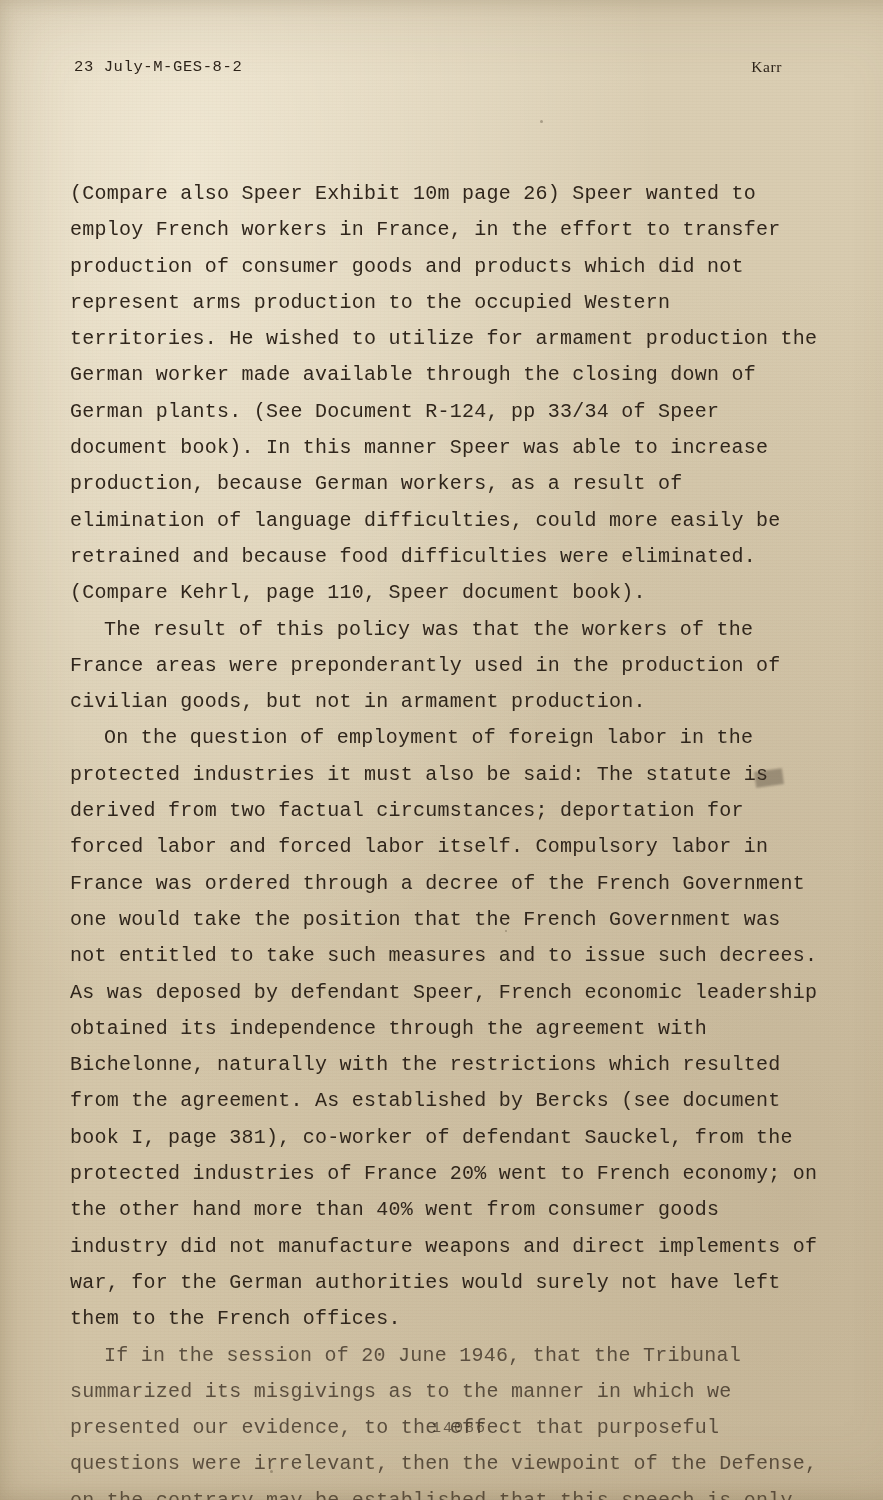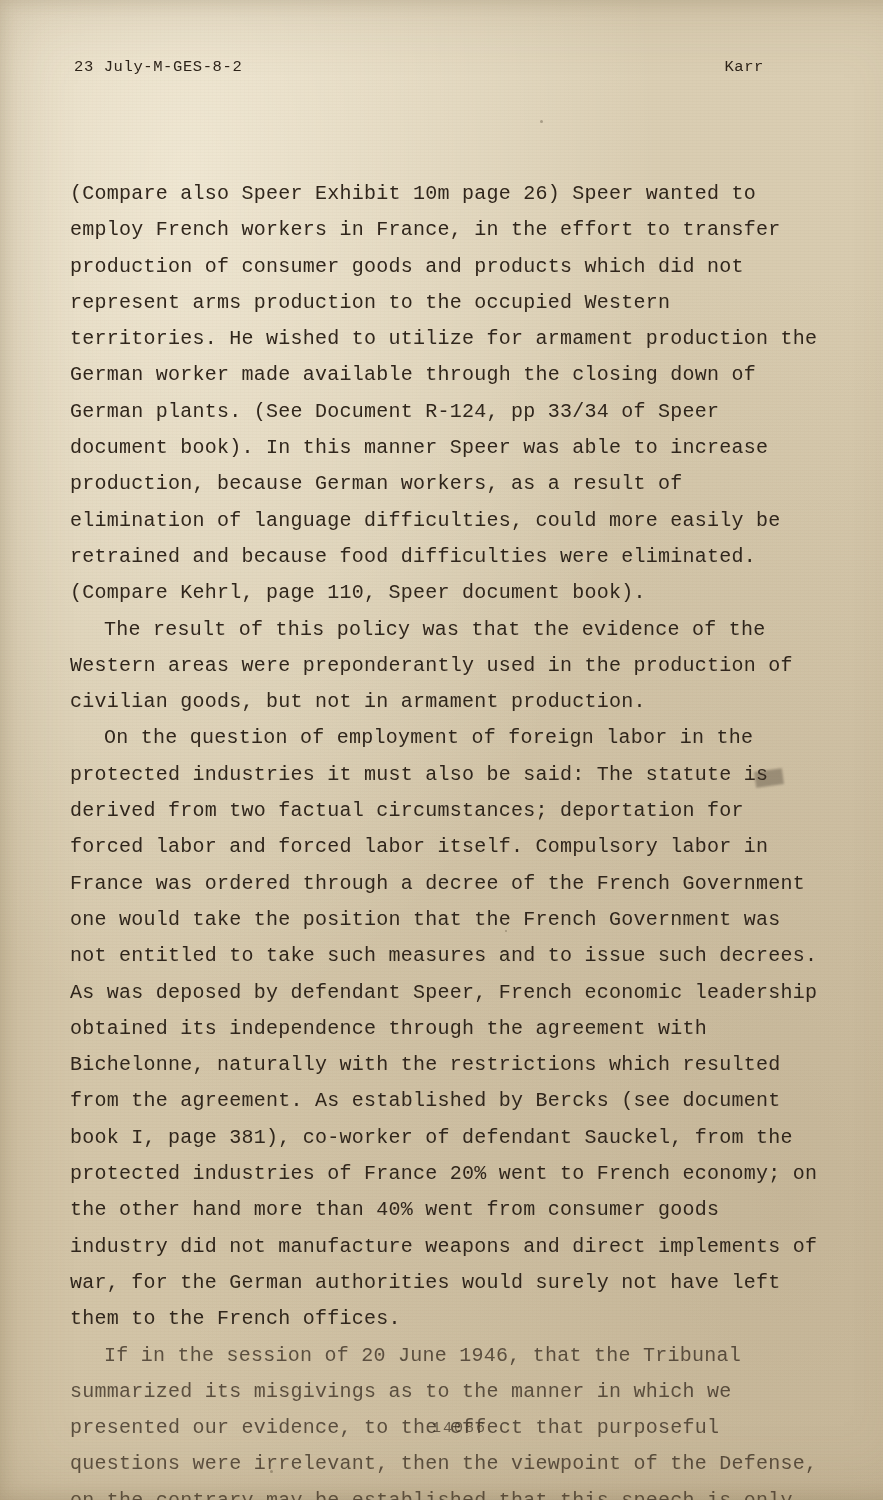--- a/index.html
+++ b/index.html
@@ -43,21 +43,21 @@
     position: absolute;
     top: 58px;
     left: 74px;
     right: 74px;
     display: flex;
     justify-content: space-between;
     font-size: 15.5px;
     letter-spacing: 0.6px;
     color: #2e241a;
   }
-  .header .right { margin-right: 90px; }
+  .header .right { margin-right: 72px; font-family: Liberation Serif, serif; }
 
   .body-text {
     position: absolute;
     top: 176px;
     left: 70px;
     width: 752px;
     font-size: 20px;
     line-height: 36.3px;
     letter-spacing: 0.25px;
     color: #30261c;
@@ -105,21 +105,21 @@
 
   <div class="grain"></div>
 
   <div class="header">
     <span>23 July-M-GES-8-2</span>
     <span class="right">Karr</span>
   </div>
 
   <div class="body-text">
     <p class="para">(Compare also Speer Exhibit 10m page 26)  Speer wanted to employ French workers in France, in the effort to transfer production of consumer goods and products which did not represent arms production to the occupied Western territories.  He wished to utilize for armament production the German worker made available through the closing down of German plants.  (See Document R-124, pp 33/34 of Speer document book).  In this manner Speer was able to increase production, because German workers, as a result of elimination of language difficulties, could more easily be retrained and because food difficulties were eliminated. (Compare Kehrl, page 110, Speer document book).</p>
-    <p class="para indent">The result of this policy was that the evidence of the Western areas were preponderantly used in the production of civilian goods, but not in armament production.</p>
+    <p class="para indent">The result of this policy was that the workers of the France areas were preponderantly used in the production of civilian goods, but not in armament production.</p>
     <p class="para indent">On the question of employment of foreign labor in the protected industries it must also be said:  The statute is derived from two factual circumstances; deportation for forced labor and forced labor itself.  Compulsory labor in France was ordered through a decree of the French Government</p>
     <p class="para">one would take the position that the French Government was not entitled to take such measures and to issue such decrees.  As was deposed by defendant Speer, French economic leadership obtained its independence through the agreement with Bichelonne, naturally with the restrictions which resulted from the agreement.  As established by Bercks (see document book I, page 381), co-worker of defendant Sauckel, from the protected industries of France 20% went to French economy; on the other hand more than 40% went from consumer goods industry did not manufacture weapons and direct implements of war, for the German authorities would surely not have left them to the French offices.</p>
     <p class="para indent lighter">If in the session of 20 June 1946, that the Tribunal summarized its misgivings as to the manner in which we presented our evidence, to the effect that purposeful questions were irrelevant, then the viewpoint of the Defense, on the contrary may be established that this speech is only for the purpose of clarifying the question of legality.  If the French Government was justified</p>
   </div>
 
   <div class="smudge smudge-1"></div>
   <div class="speck" style="top:120px;left:540px;width:3px;height:3px;"></div>
   <div class="speck" style="top:1470px;left:270px;width:3px;height:3px;"></div>
   <div class="speck" style="top:930px;left:505px;width:2px;height:2px;"></div>
 

